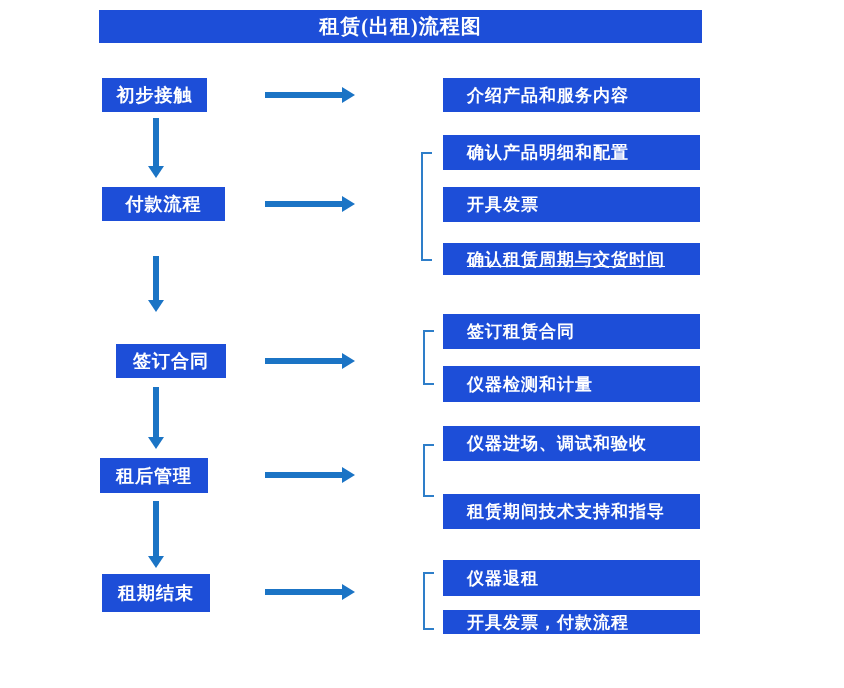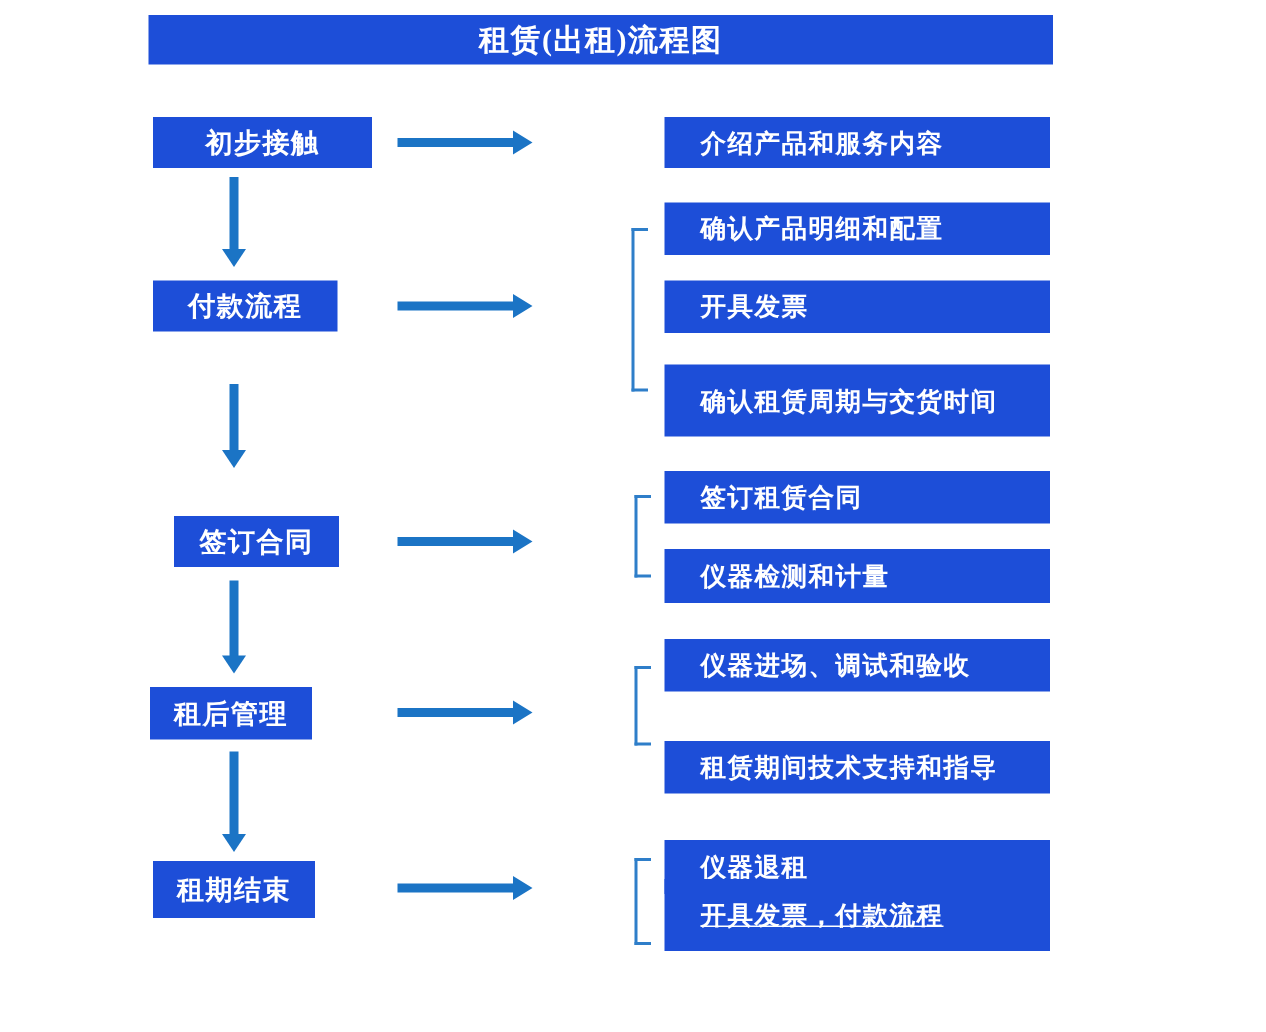--- a/index.html
+++ b/index.html
@@ -8,37 +8,37 @@
     font-family:"Liberation Serif","DejaVu Serif",serif;
   }
   .abs{position:absolute;box-sizing:border-box;}
   .bluebox{
     background:#1d4ed8;color:#ffffff;font-weight:700;
     display:flex;align-items:center;justify-content:center;
     white-space:nowrap;
   }
   .banner{left:99px;top:10px;width:603px;height:33px;font-size:20px;letter-spacing:1px;}
   .stage{font-size:18px;letter-spacing:1px;}
-  #s1{left:102px;top:78px;width:146px;height:34px;}
+  #s1{left:102px;top:78px;width:105px;height:34px;}
   #s2{left:102px;top:187px;width:123px;height:34px;}
   #s3{left:116px;top:344px;width:110px;height:34px;}
   #s4{left:100px;top:458px;width:108px;height:35px;}
   #s5{left:102px;top:574px;width:108px;height:38px;}
   .detail{font-size:17px;justify-content:flex-start;padding-left:11px;letter-spacing:1px;}
   .detail{left:443px;width:257px;padding-left:24px;}
   #d1{top:78px;height:34px;}
   #d2{top:135px;height:35px;}
   #d3{top:187px;height:35px;}
-  #d4{top:243px;height:48px;}
+  #d4{top:243px;height:32px;text-decoration:underline;}
   #d5{top:314px;height:35px;}
   #d6{top:366px;height:36px;}
   #d7{top:426px;height:35px;}
   #d8{top:494px;height:35px;}
   #d9{top:560px;height:36px;}
-  #d10{top:586px;height:48px;text-decoration:underline;}
+  #d10{top:610px;height:24px;}
 
   
   .harrow{width:90px;height:16px;}
   .hstem{position:absolute;left:0;top:5px;width:77px;height:6px;background:#1b74c5;}
   .hhead{position:absolute;right:0;top:0;width:0;height:0;
          border-top:8px solid transparent;border-bottom:8px solid transparent;
          border-left:13px solid #1b74c5;}
   #h1{left:265px;top:87px;}
   #h2{left:265px;top:196px;}
   #h3{left:265px;top:353px;}

